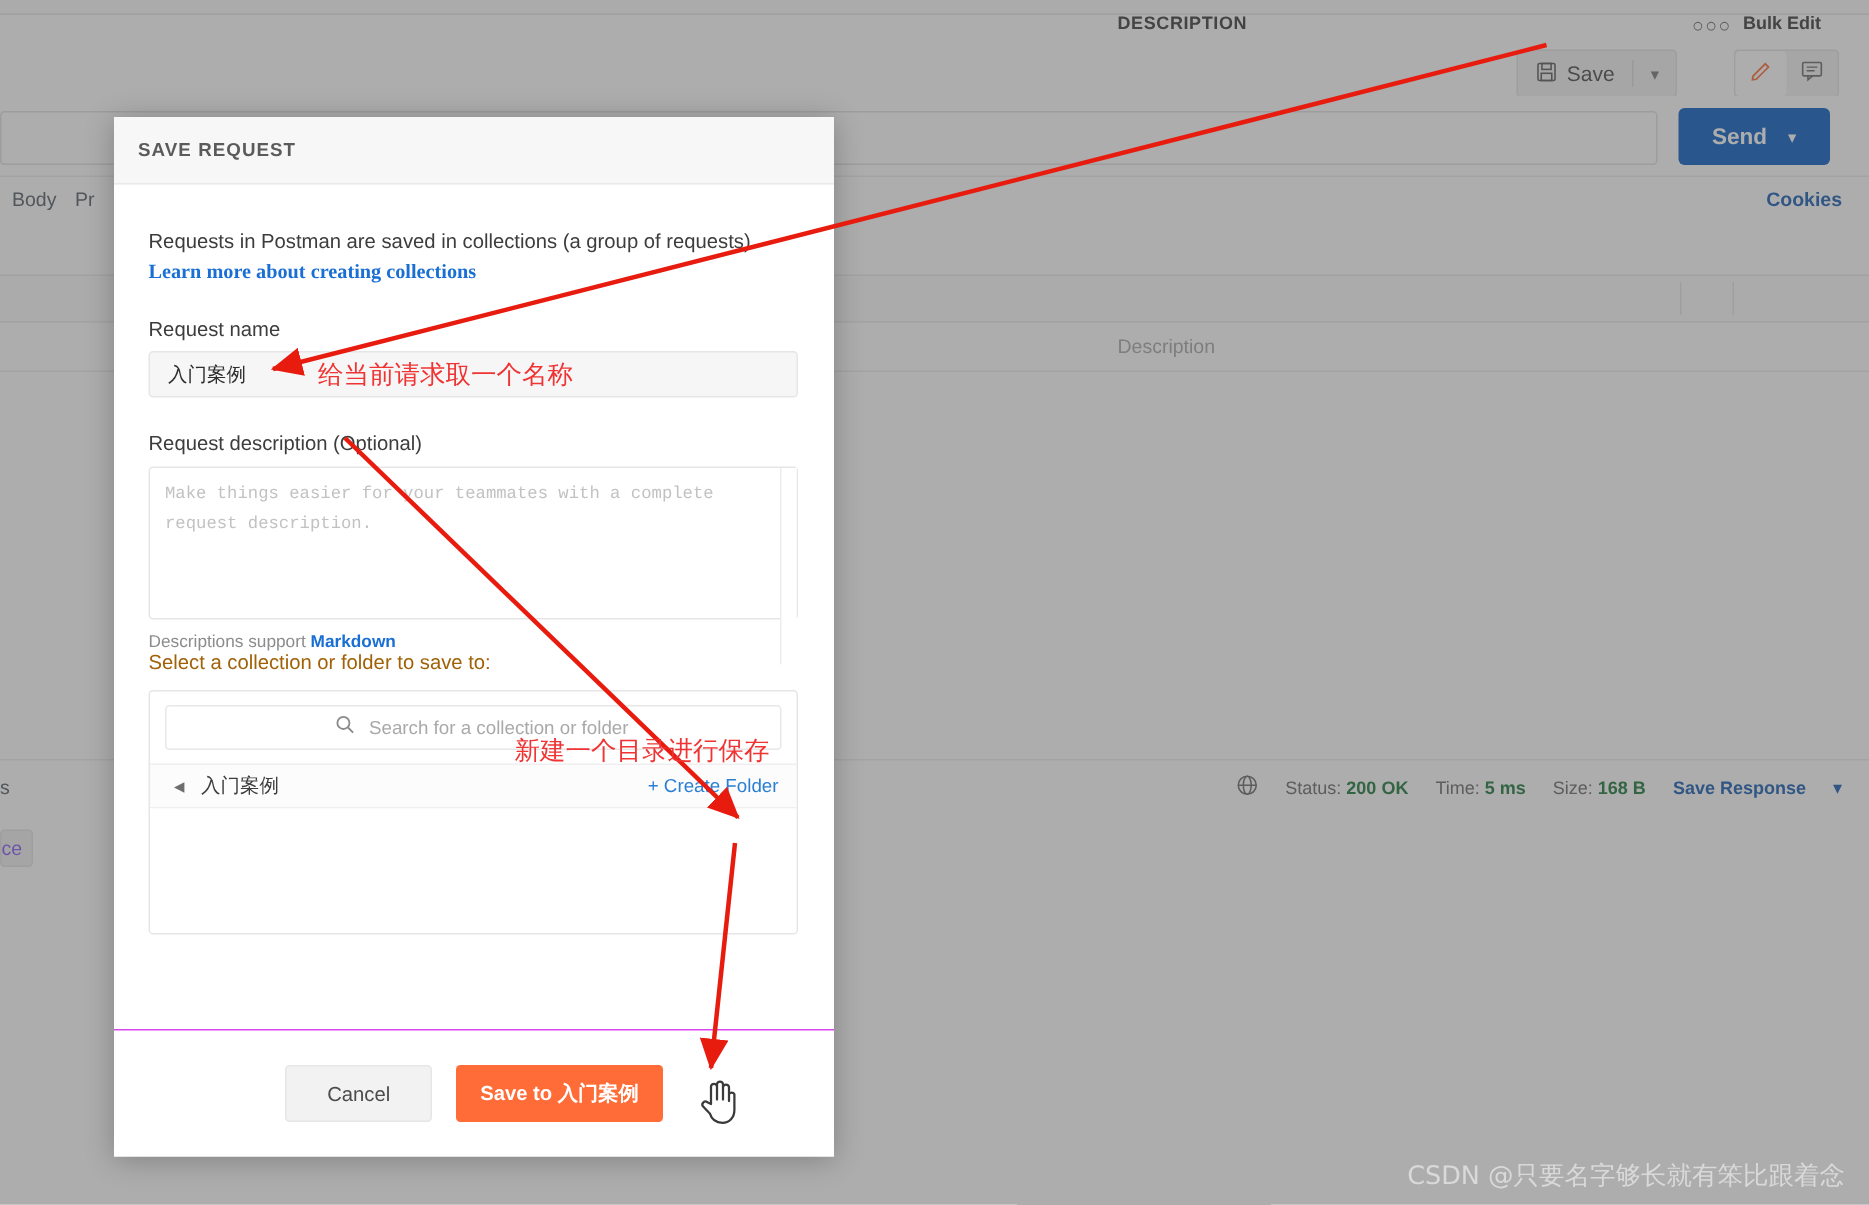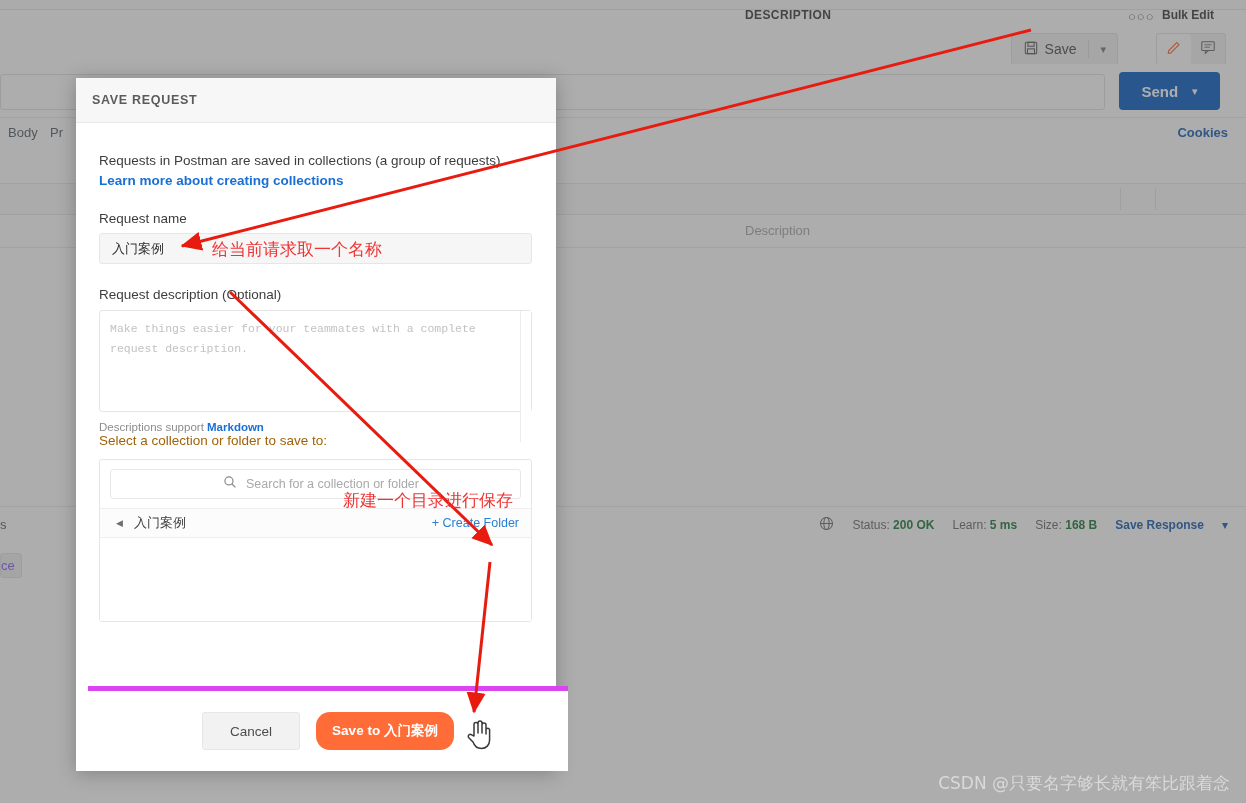--- a/index.html
+++ b/index.html
@@ -131,21 +131,21 @@
     display: flex; align-items: center; padding-left: 16px;
   }
   .modal-title {
     font-size: 12.5px; font-weight: bold; color: #5b5b5b; letter-spacing: .7px;
   }
   .modal-body { padding: 28px 23px 0 23px; }
 
   .intro-text { font-size: 13.5px; color: #3d3d3d; line-height: 1.5; }
   .intro-link {
     display: block; margin-top: 2px;
-    font-size: 13.5px; font-weight: bold; color: #1a6fd4; cursor: pointer;
+    font-size: 13.5px; font-weight: bold; color: #1a6fd4; cursor: pointer; font-family: Liberation Serif, serif;
   }
 
   .field-label {
     margin-top: 23px; font-size: 13.5px; color: #3d3d3d;
   }
   .name-input {
     margin-top: 7px; width: 433px; height: 31px;
     background: #f6f6f6; border: 1px solid #e6e6e6; border-radius: 3px;
     display: flex; align-items: center; padding-left: 12px;
     font-size: 13px; color: #2e2e2e;
@@ -188,32 +188,32 @@
     display: flex; align-items: center; padding: 0 12px 0 16px;
     justify-content: space-between;
   }
   .coll-row-left { display: flex; align-items: center; gap: 11px; }
   .coll-caret { font-size: 9px; color: #6e6e6e; }
   .coll-name { font-size: 13px; color: #3d3d3d; }
   .coll-create { font-size: 12.5px; color: #2a7fd4; cursor: pointer; }
   .coll-empty { height: 83px; background: #fff; }
 
   .modal-footer {
-    position: absolute; left: 12px; bottom: 0; width: 480px; height: 85px;
-    border-top: 5px solid #d946ef; background: #fff;
+    position: absolute; left: 0; bottom: 0; width: 480px; height: 85px;
+    border-top: 1px solid #d946ef; background: #fff;
     display: flex; align-items: center; justify-content: center; gap: 16px;
   }
   .btn-cancel {
     width: 98px; height: 38px; border-radius: 3px;
     background: #f2f2f2; border: 1px solid #e6e6e6;
     display: flex; align-items: center; justify-content: center;
     font-size: 13.5px; color: #4c4c4c; cursor: pointer;
   }
   .btn-save {
-    min-width: 117px; height: 38px; border-radius: 14px;
+    min-width: 117px; height: 38px; border-radius: 3px;
     background: #ff6c37;
     display: flex; align-items: center; justify-content: center;
     padding: 0 16px;
     font-size: 13.5px; font-weight: bold; color: #ffffff; cursor: pointer;
   }
 
   
   #annotations { position: absolute; inset: 0; pointer-events: none; }
   .anno-text {
     position: absolute;
@@ -309,21 +309,21 @@
         <circle cx="8" cy="8" r="6.4"></circle>
         <ellipse cx="8" cy="8" rx="2.8" ry="6.4"></ellipse>
         <path d="M1.8 8 H14.2"></path>
       </svg>
     </span>
     <span>
       <span>Status:</span>
       <span class="status-val">200 OK</span>
     </span>
     <span>
-      <span>Learn:</span>
+      <span>Time:</span>
       <span class="status-val">5 ms</span>
     </span>
     <span>
       <span>Size:</span>
       <span class="status-val">168 B</span>
     </span>
     <span class="status-save">Save Response</span>
     <span class="status-save">▾</span>
   </div>
 

